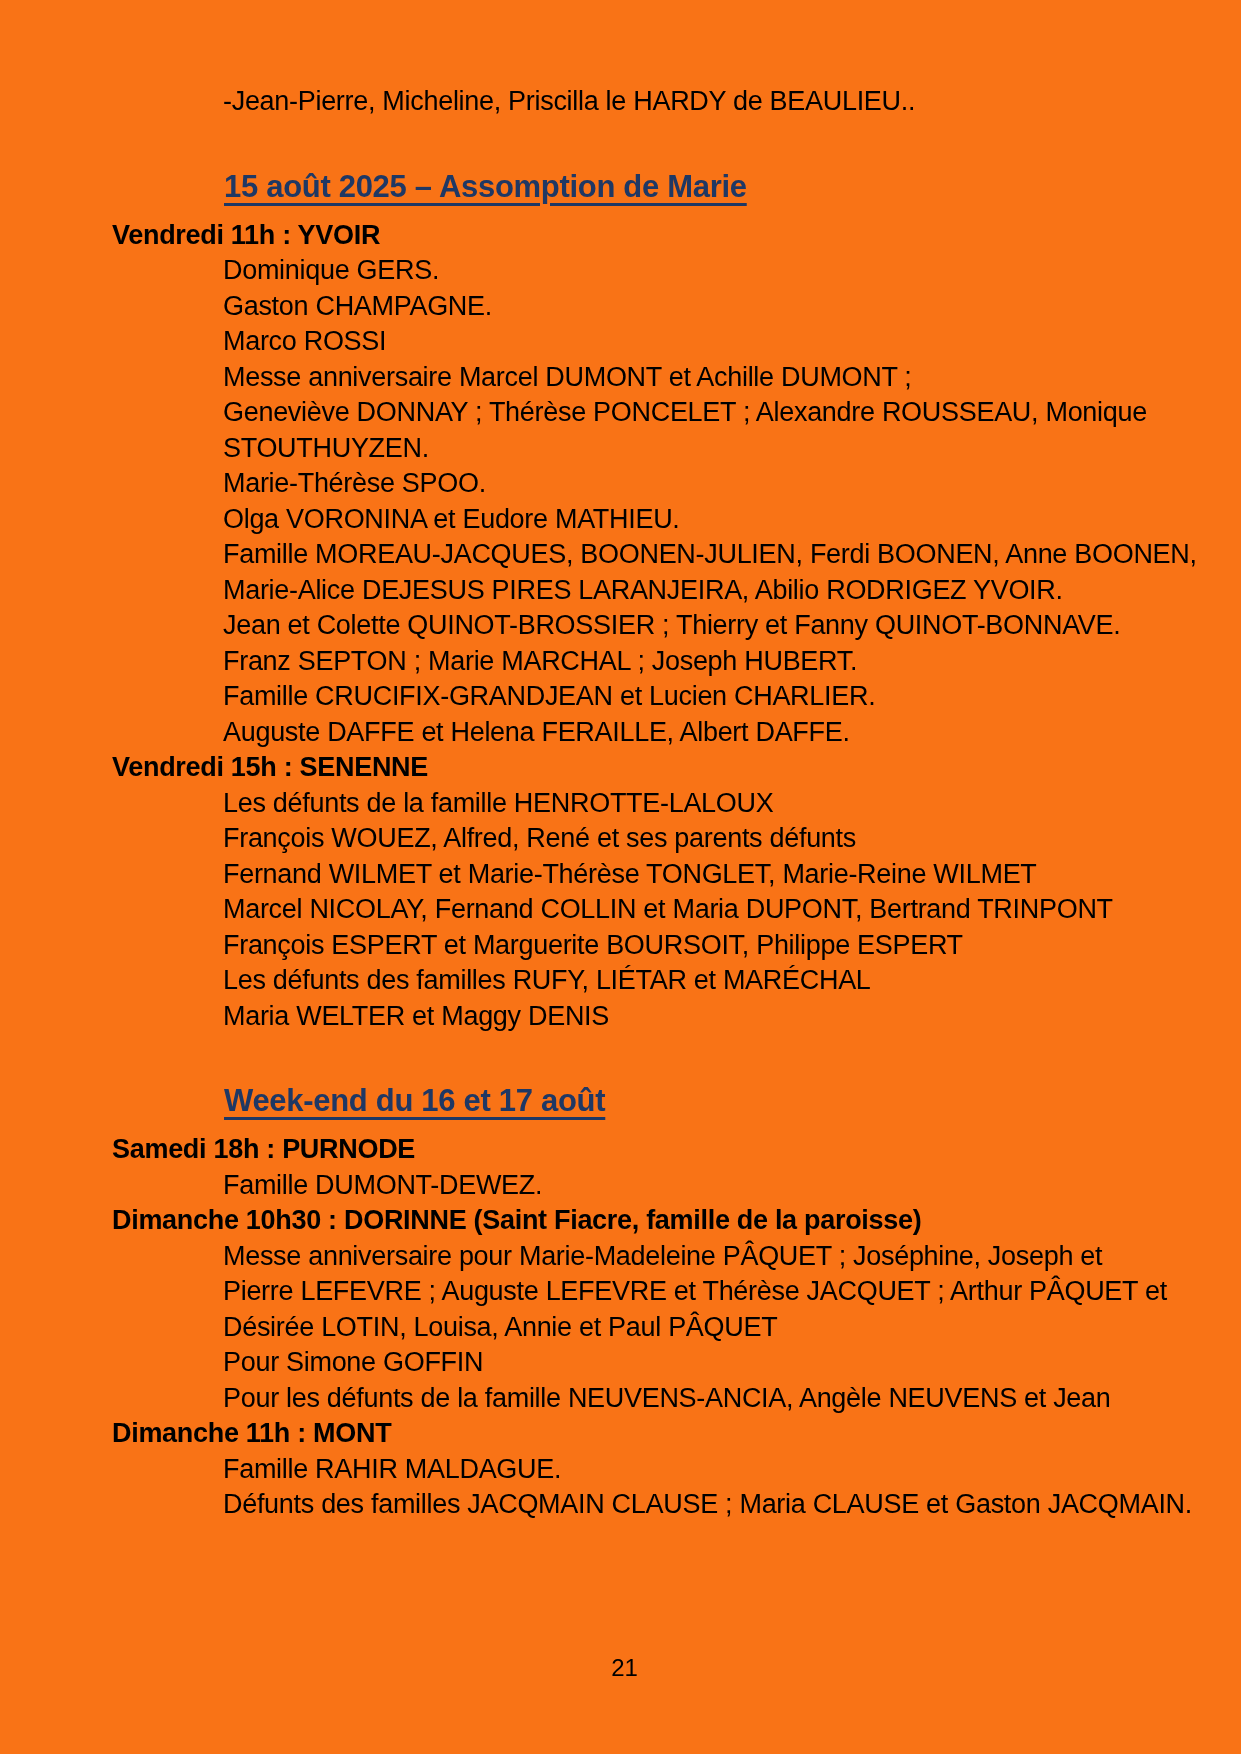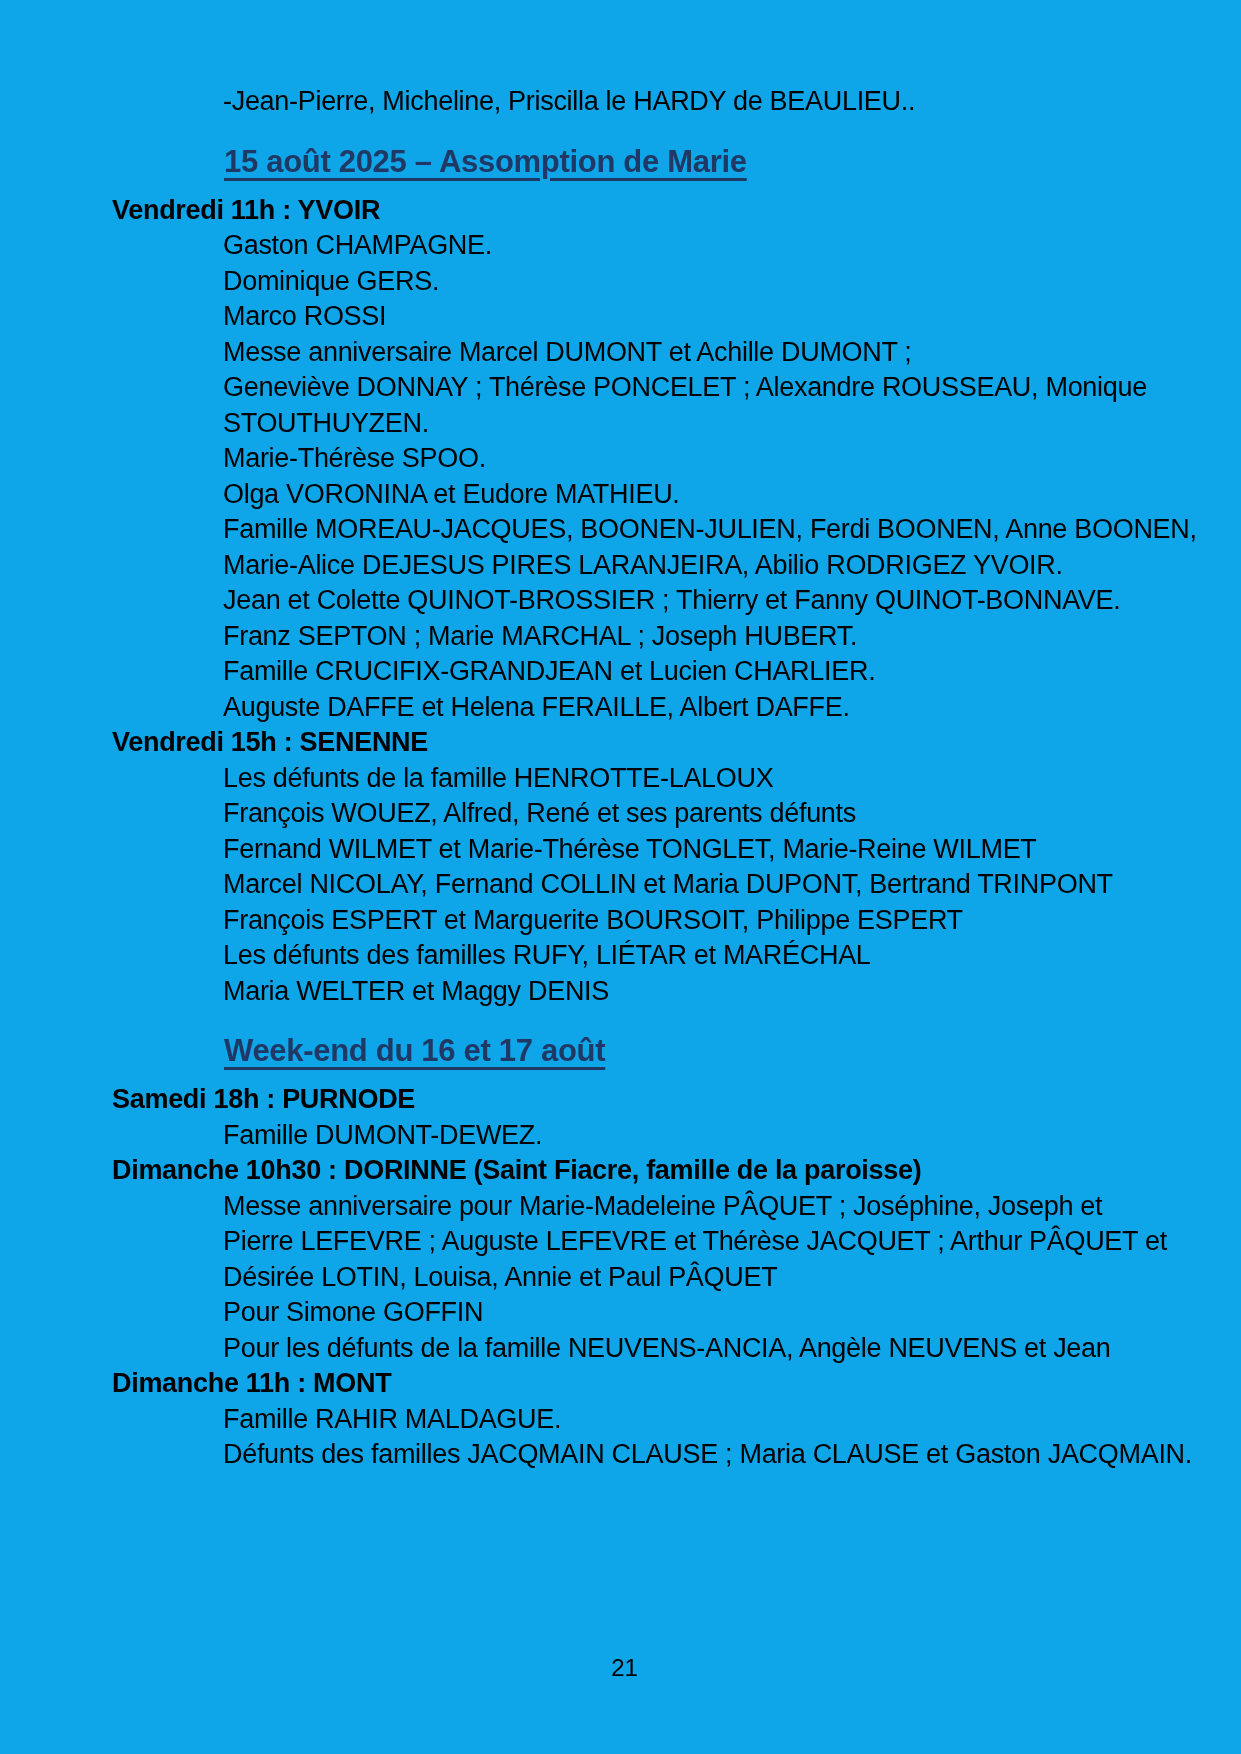--- a/index.html
+++ b/index.html
@@ -1,40 +1,40 @@
 <!DOCTYPE html>
 <html style="--heading-color: #1f3864; --text-color: #000000;"><head>
 <meta charset="utf-8">
 <style>
   :root { --heading-color: #1f3864; --text-color: #000000; }
   html, body { margin: 0; padding: 0; background: #ffffff; }
   .page {
     position: relative;
     width: 1241px;
     height: 1754px;
-    background: #0ea5e9;
+    background: #f97316;
     font-family: "Liberation Sans", sans-serif;
     color: var(--text-color);
     overflow: hidden;
   }
   .content { padding-top: 84px; }
   .line {
     margin-left: 223px;
     font-size: 27px;
     line-height: 35.5px;
     letter-spacing: -0.3px;
     white-space: pre;
   }
   .label {
     margin-left: 112px;
     font-weight: bold;
   }
   .section-title {
     width: max-content;
-    margin: 19px 0 8px 224px;
+    margin: 44px 0 8px 224px;
     font-size: 31px;
     line-height: 46px;
     font-weight: bold;
     color: var(--heading-color);
     text-decoration: underline;
     text-decoration-thickness: 3px;
     text-underline-offset: 6px;
     letter-spacing: -0.3px;
     white-space: pre;
   }
@@ -50,22 +50,22 @@
 </style>
 </head>
 <body>
 
 <div class="page">
   <div class="content">
     <div class="line">-Jean-Pierre, Micheline, Priscilla le HARDY de BEAULIEU..</div>
     <div>
         <div class="section-title">15 août 2025 – Assomption de Marie</div>
         <div class="line label">Vendredi 11h : YVOIR</div>
+        <div class="line">Dominique GERS.</div>
         <div class="line">Gaston CHAMPAGNE.</div>
-        <div class="line">Dominique GERS.</div>
         <div class="line">Marco ROSSI</div>
         <div class="line">Messe anniversaire Marcel DUMONT et Achille DUMONT ;</div>
         <div class="line">Geneviève DONNAY ; Thérèse PONCELET ; Alexandre ROUSSEAU, Monique</div>
         <div class="line">STOUTHUYZEN.</div>
         <div class="line">Marie-Thérèse SPOO.</div>
         <div class="line">Olga VORONINA et Eudore MATHIEU.</div>
         <div class="line">Famille MOREAU-JACQUES, BOONEN-JULIEN, Ferdi BOONEN, Anne BOONEN,</div>
         <div class="line">Marie-Alice DEJESUS PIRES LARANJEIRA, Abilio RODRIGEZ YVOIR.</div>
         <div class="line">Jean et Colette QUINOT-BROSSIER ; Thierry et Fanny QUINOT-BONNAVE.</div>
         <div class="line">Franz SEPTON ; Marie MARCHAL ; Joseph HUBERT.</div>

